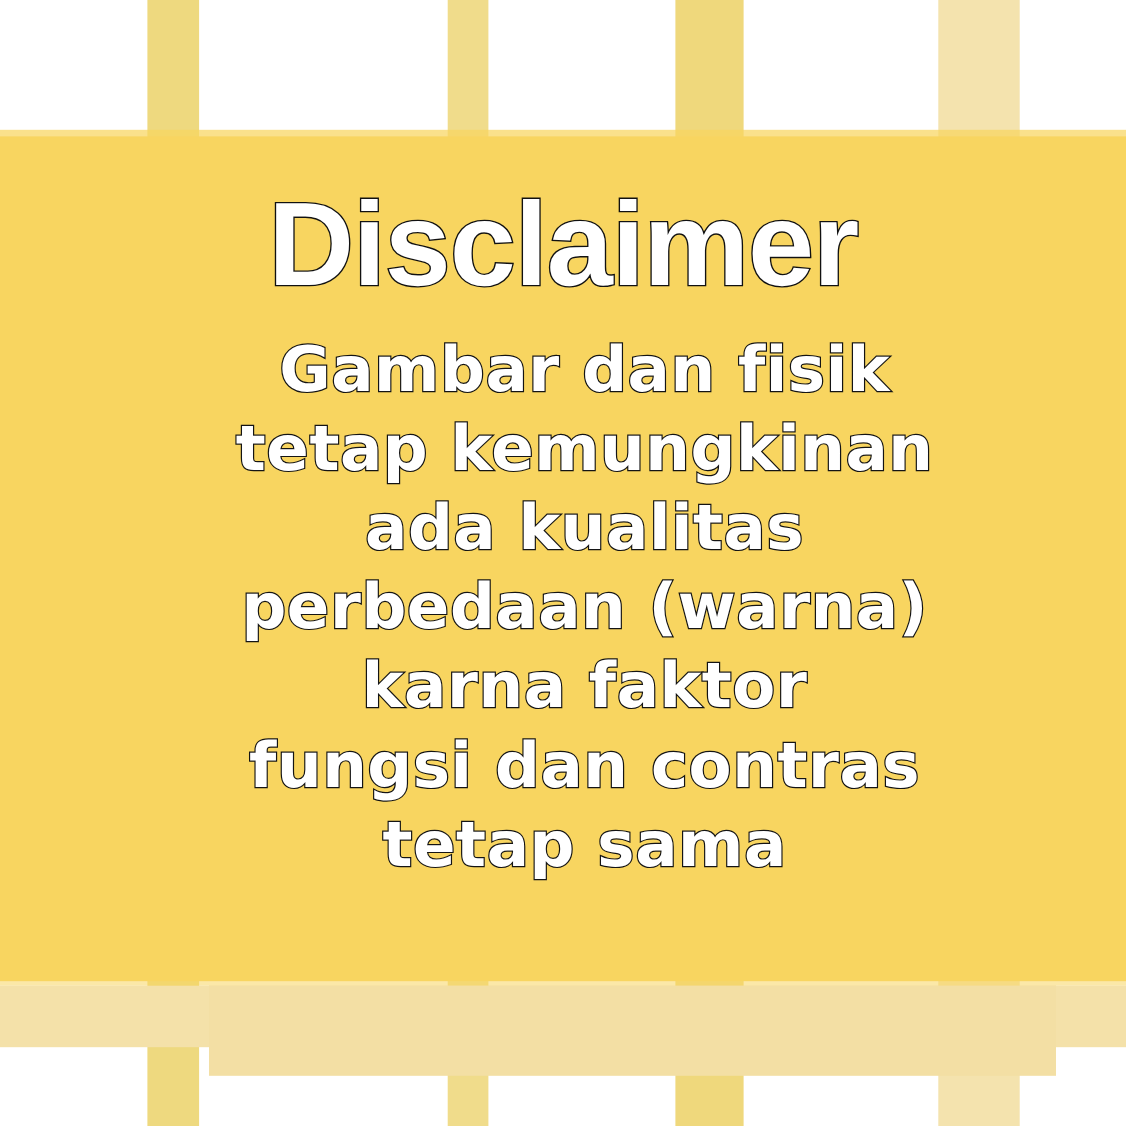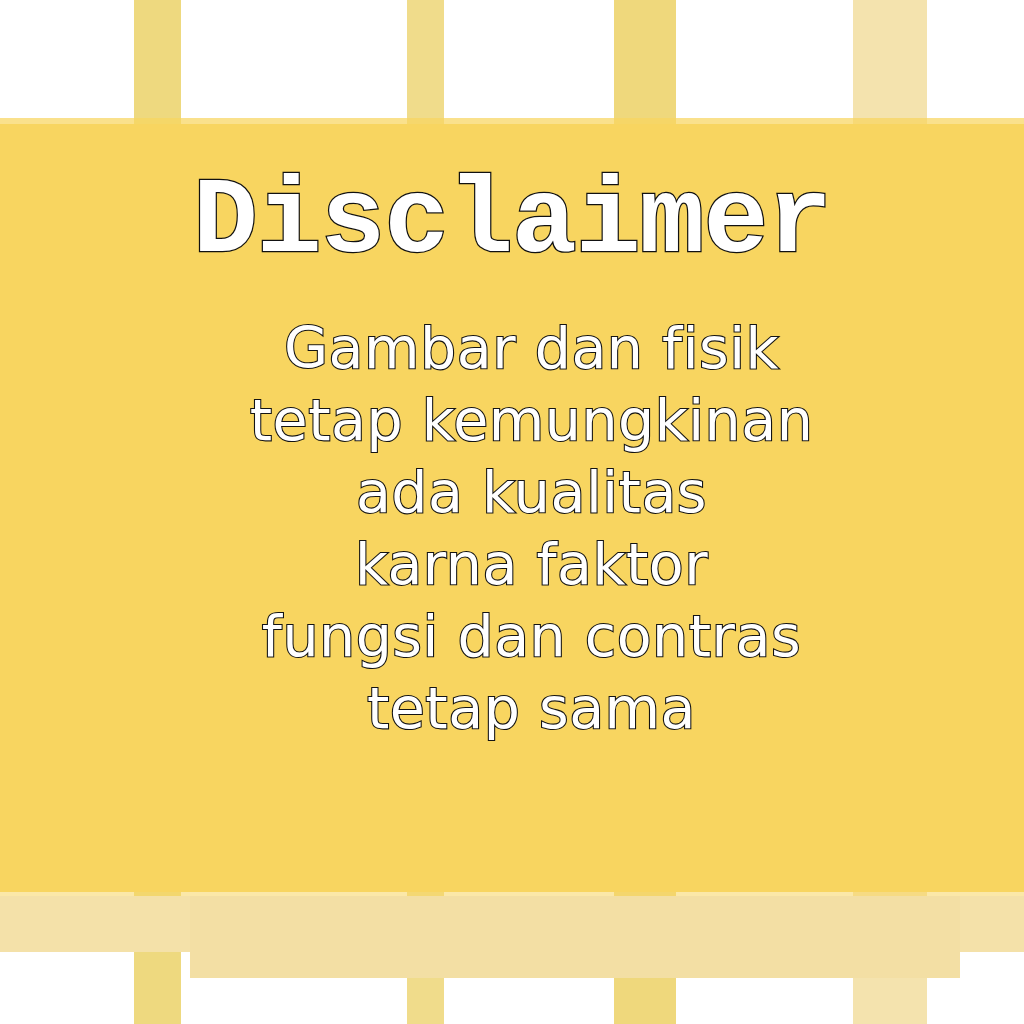--- a/index.html
+++ b/index.html
@@ -95,44 +95,44 @@
     top: 124px;
     width: 1024px;
     height: 768px;
     display: flex;
     flex-direction: column;
     align-items: center;
     justify-content: flex-start;
   }
 
   .title {
-    margin: 12px;
+    margin: 0;
     padding: 0;
-    font-family: Liberation Mono, monospace;
+    font-family: Liberation Sans, sans-serif;
     font-weight: bold;
     font-size: 108px;
     line-height: 1.0;
     letter-spacing: -1px;
     color: #ffffff;
     -webkit-text-stroke: 2.5px #111111;
     paint-order: stroke fill;
     text-align: center;
     margin-top: 44px;
     white-space: nowrap;
   }
 
   .body-block {
     margin-top: 24px;
     width: 100%;
     text-align: center;
   }
 
   .body-line {
     font-family: "DejaVu Sans", sans-serif;
-    font-weight: normal;
+    font-weight: bold;
     font-size: 57px;
     line-height: 72px;
     letter-spacing: 0.5px;
     color: #ffffff;
     -webkit-text-stroke: 2.2px #141414;
     paint-order: stroke fill;
     white-space: nowrap;
     display: block;
     margin-left: 39px;
   }
@@ -155,19 +155,20 @@
   <div class="card"></div>
   <div class="card-edge-bottom"></div>
 
   <div class="content">
     <h1 class="title">Disclaimer</h1>
 
     <div class="body-block">
       <span class="body-line">Gambar dan fisik</span>
       <span class="body-line">tetap kemungkinan</span>
       <span class="body-line">ada kualitas</span>
+      <span class="body-line">perbedaan (warna)</span>
       <span class="body-line">karna faktor</span>
       <span class="body-line">fungsi dan contras</span>
       <span class="body-line">tetap sama</span>
     </div>
   </div>
 
 </div>
 
 </body></html>

